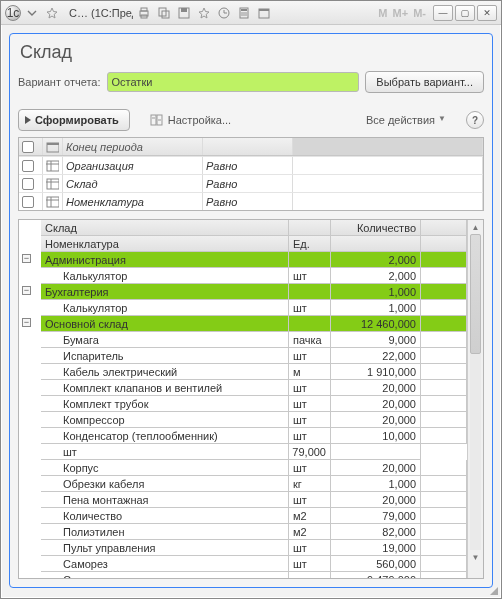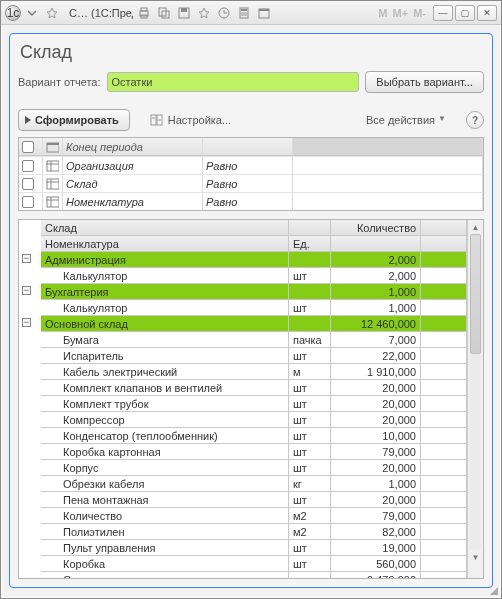--- a/index.html
+++ b/index.html
@@ -427,21 +427,21 @@
             </div>
             <div class="r-row group">
               <div>Основной склад</div>
               <div></div>
               <div class="num">12 460,000</div>
               <div></div>
             </div>
             <div class="r-row leaf">
               <div>Бумага</div>
               <div>пачка</div>
-              <div class="num">7,000</div>
+              <div class="num">9,000</div>
               <div></div>
             </div>
             <div class="r-row leaf">
               <div>Испаритель</div>
               <div>шт</div>
               <div class="num">22,000</div>
               <div></div>
             </div>
             <div class="r-row leaf">
               <div>Кабель электрический</div>
@@ -467,21 +467,20 @@
               <div class="num">20,000</div>
               <div></div>
             </div>
             <div class="r-row leaf">
               <div>Конденсатор (теплообменник)</div>
               <div>шт</div>
               <div class="num">10,000</div>
               <div></div>
             </div>
             <div class="r-row leaf">
-              <div>Коробка картонная</div>
               <div>шт</div>
               <div class="num">79,000</div>
               <div></div>
             </div>
             <div class="r-row leaf">
               <div>Корпус</div>
               <div>шт</div>
               <div class="num">20,000</div>
               <div></div>
             </div>
@@ -509,21 +508,21 @@
               <div class="num">82,000</div>
               <div></div>
             </div>
             <div class="r-row leaf">
               <div>Пульт управления</div>
               <div>шт</div>
               <div class="num">19,000</div>
               <div></div>
             </div>
             <div class="r-row leaf">
-              <div>Коробка</div>
+              <div>Саморез</div>
               <div>шт</div>
               <div class="num">560,000</div>
               <div></div>
             </div>
             <div class="r-row leaf">
               <div>Скотч</div>
               <div>м</div>
               <div class="num">9 479,000</div>
               <div></div>
             </div>

